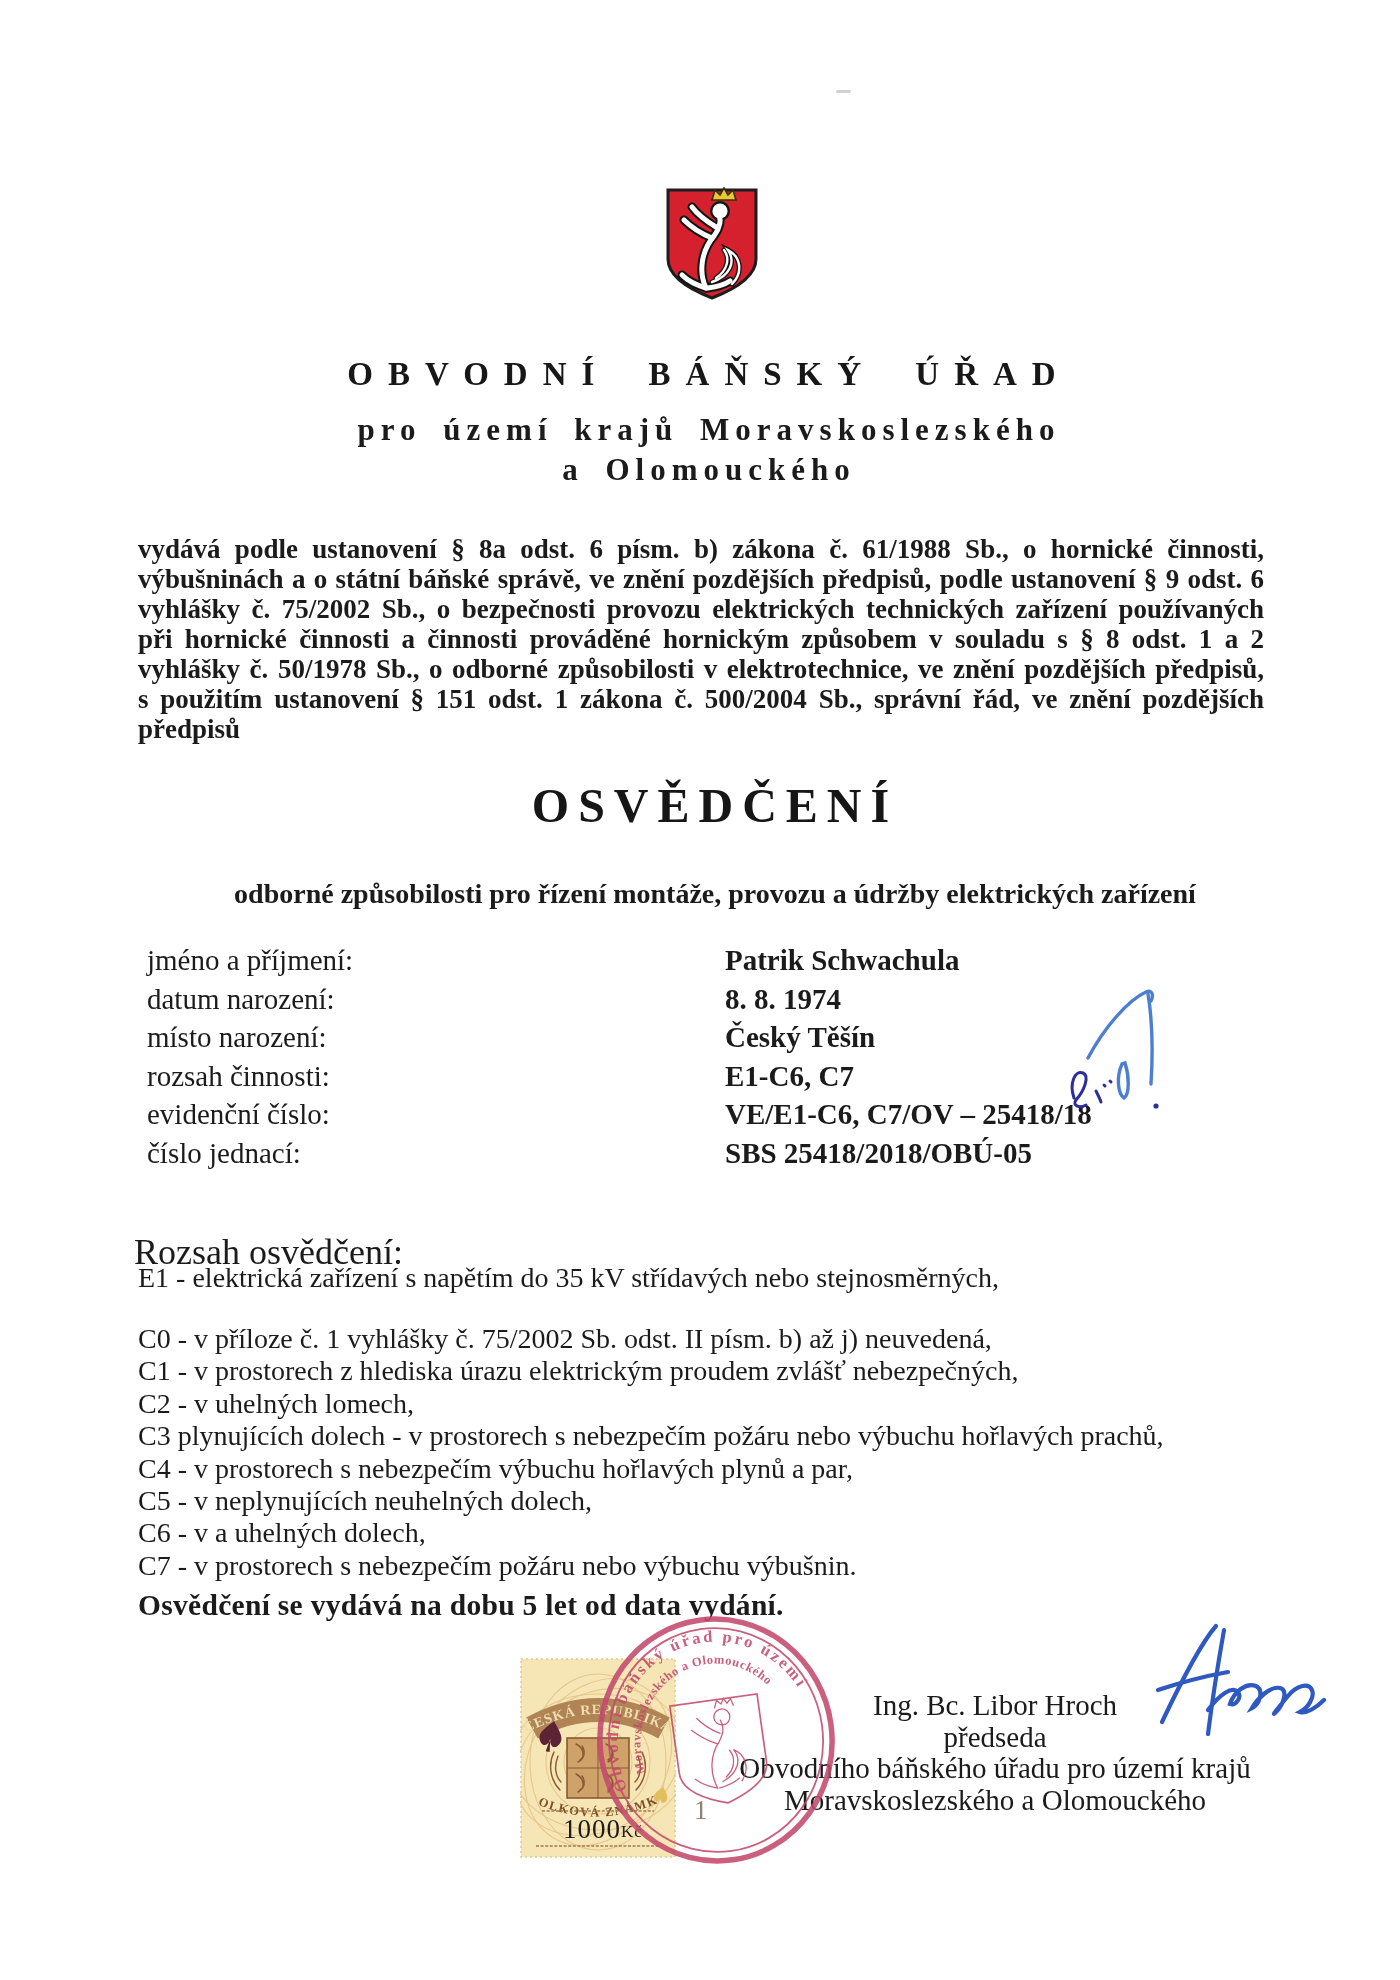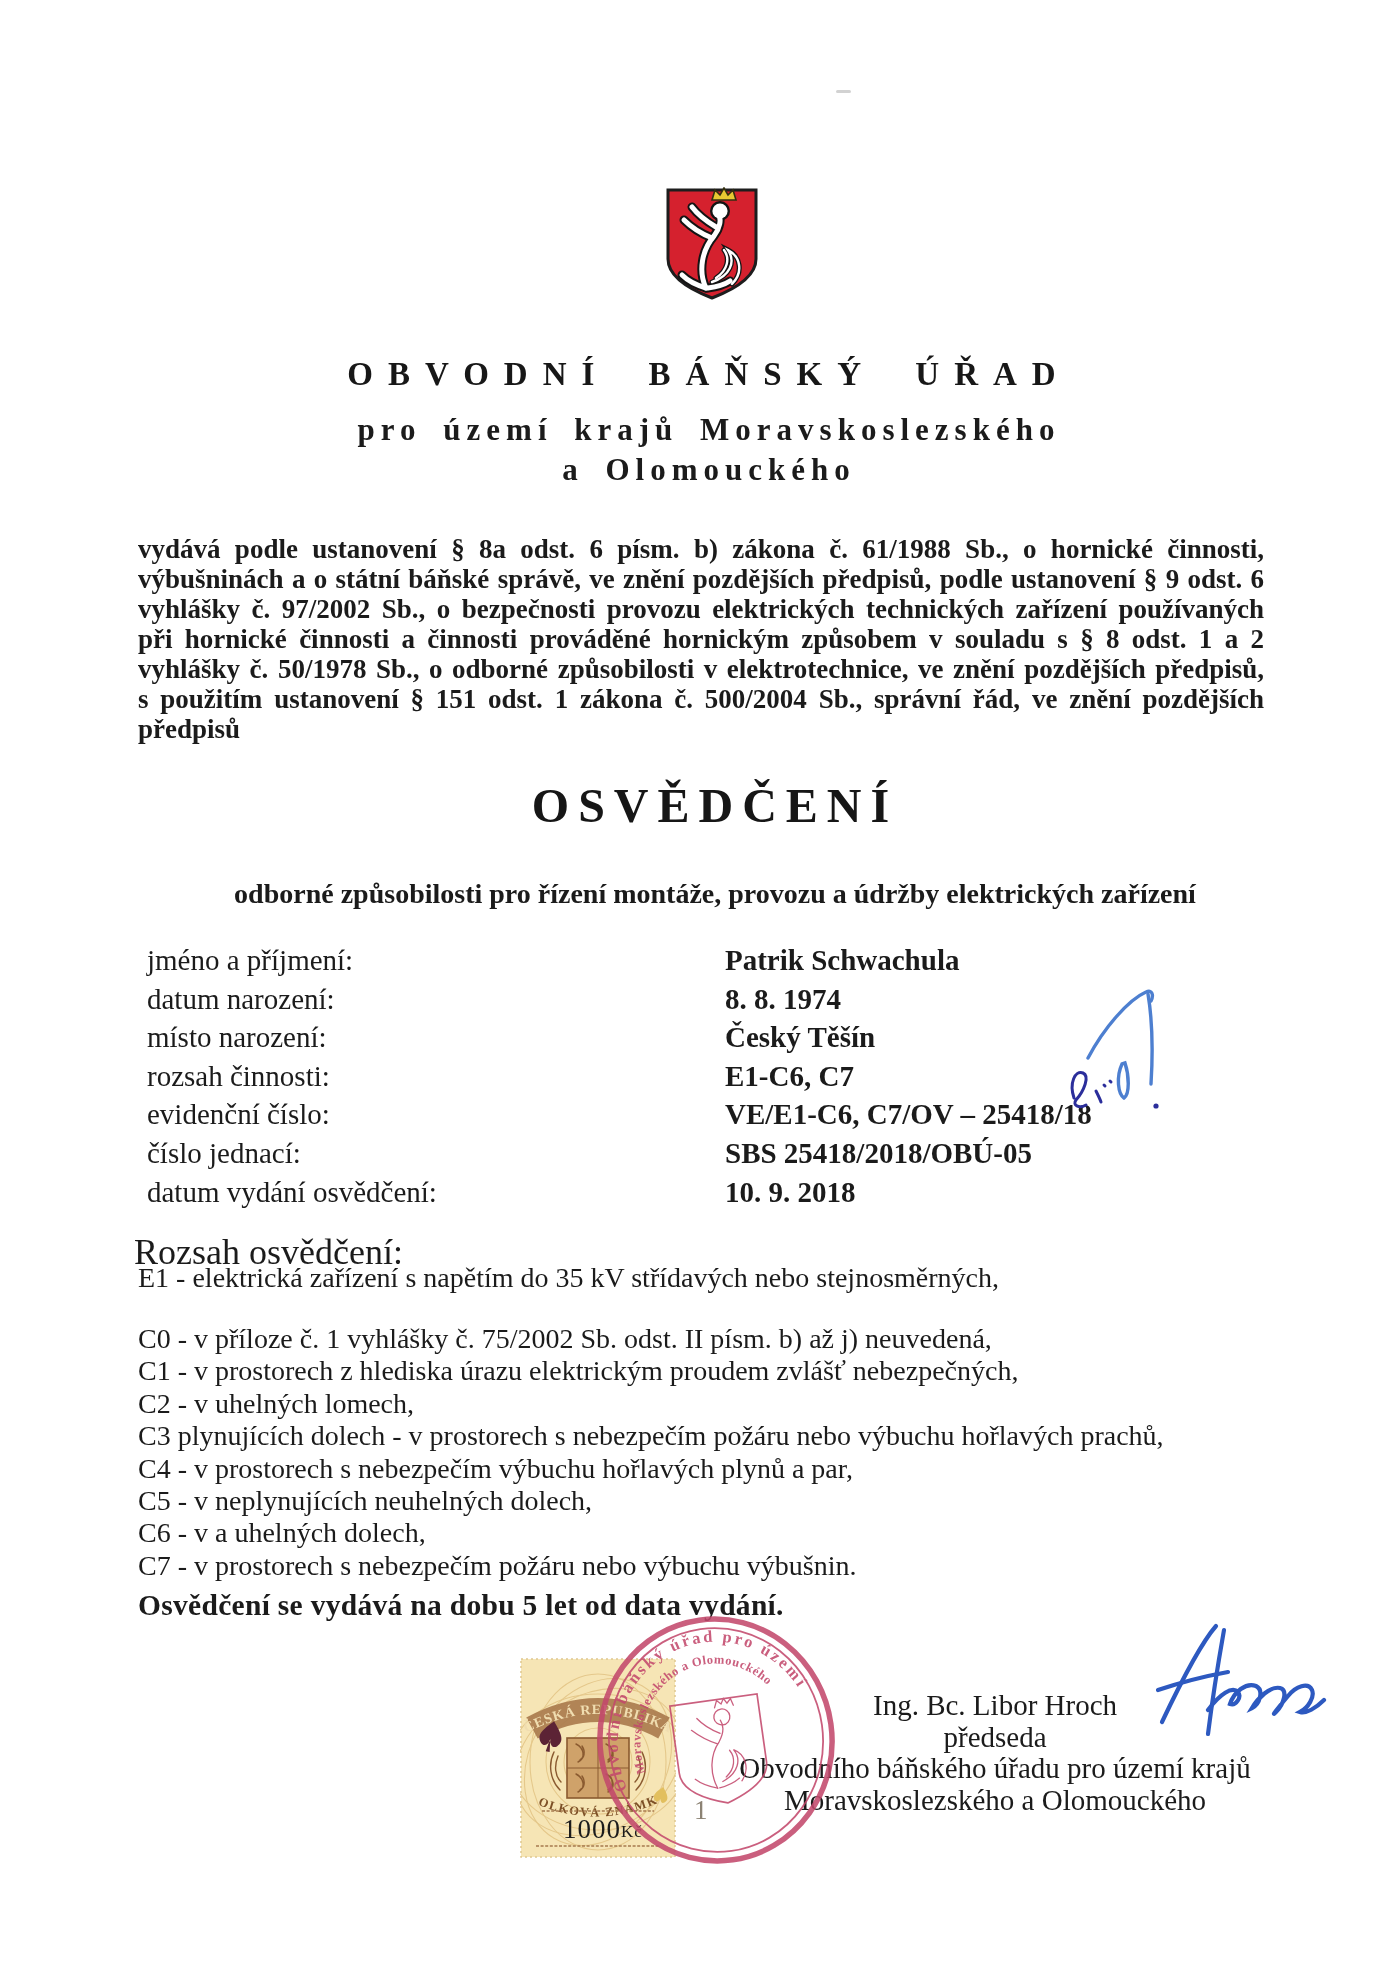--- a/index.html
+++ b/index.html
@@ -110,21 +110,21 @@
     </g>
   </svg>
 
   <div class="abs office-name">OBVODNÍ BÁŇSKÝ ÚŘAD</div>
   <div class="abs office-region1">pro území krajů Moravskoslezského</div>
   <div class="abs office-region2">a Olomouckého</div>
 
   <div class="abs intro">
     <div class="intro-line">vydává podle ustanovení § 8a odst. 6 písm. b) zákona č. 61/1988 Sb., o hornické činnosti,</div>
     <div class="intro-line">výbušninách a o státní báňské správě, ve znění pozdějších předpisů, podle ustanovení § 9 odst. 6</div>
-    <div class="intro-line">vyhlášky č. 97/2002 Sb., o bezpečnosti provozu elektrických technických zařízení používaných</div>
+    <div class="intro-line">vyhlášky č. 75/2002 Sb., o bezpečnosti provozu elektrických technických zařízení používaných</div>
     <div class="intro-line">při hornické činnosti a činnosti prováděné hornickým způsobem v souladu s § 8 odst. 1 a 2</div>
     <div class="intro-line">vyhlášky č. 50/1978 Sb., o odborné způsobilosti v elektrotechnice, ve znění pozdějších předpisů,</div>
     <div class="intro-line">s použitím ustanovení § 151 odst. 1 zákona č. 500/2004 Sb., správní řád, ve znění pozdějších</div>
     <div class="intro-line last">předpisů</div>
   </div>
 
   <div class="abs cert-title">OSVĚDČENÍ</div>
   <div class="abs cert-subtitle">odborné způsobilosti pro řízení montáže, provozu a údržby elektrických zařízení</div>
 
   <div class="abs fields">
@@ -144,24 +144,20 @@
       <span class="field-label">rozsah činnosti:</span>
       <span class="field-value">E1-C6, C7</span>
     </div>
     <div class="field-row">
       <span class="field-label">evidenční číslo:</span>
       <span class="field-value">VE/E1-C6, C7/OV – 25418/18</span>
     </div>
     <div class="field-row">
       <span class="field-label">číslo jednací:</span>
       <span class="field-value">SBS 25418/2018/OBÚ-05</span>
-    </div>
-    <div class="field-row">
-      <span class="field-label">datum vydání osvědčení:</span>
-      <span class="field-value">10. 9. 2018</span>
     </div>
   </div>
 
   <div class="abs scope-heading">Rozsah osvědčení:</div>
   <div class="abs scope-e1">E1 - elektrická zařízení s napětím do 35 kV střídavých nebo stejnosměrných,</div>
   <div class="abs scope-items">
     <div class="scope-item">C0 - v příloze č. 1 vyhlášky č. 75/2002 Sb. odst. II písm. b) až j) neuvedená,</div>
     <div class="scope-item">C1 - v prostorech z hlediska úrazu elektrickým proudem zvlášť nebezpečných,</div>
     <div class="scope-item">C2 - v uhelných lomech,</div>
     <div class="scope-item">C3 plynujících dolech - v prostorech s nebezpečím požáru nebo výbuchu hořlavých prachů,</div>

